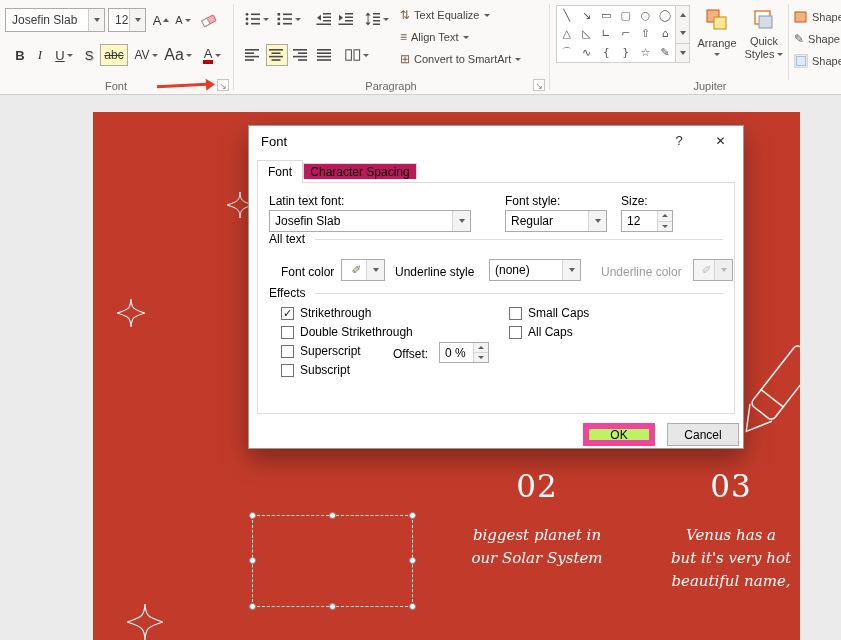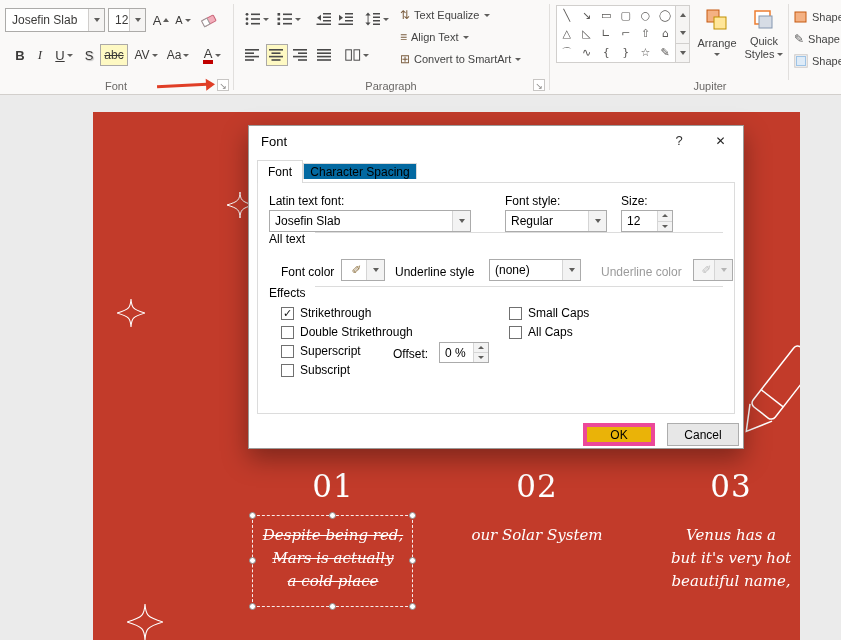--- a/index.html
+++ b/index.html
@@ -54,42 +54,42 @@
 .pencil-deco{position:absolute}
 
 
 .dialog{position:absolute;left:248px;top:125px;width:496px;height:324px;background:#fff;border:1px solid #9c9a98;box-shadow:0 10px 24px rgba(0,0,0,.35);z-index:10;font-size:12px;color:#000}
 .dlg-title{position:absolute;top:0;left:0;right:0;height:30px}
 .dlg-title .ttl{position:absolute;left:12px;top:8px;font-size:13px}
 .dlg-help{position:absolute;right:56px;top:7px;width:16px;text-align:center;font-size:13px;color:#333}
 .dlg-close{position:absolute;right:0;top:0;width:45px;height:30px;display:flex;align-items:center;justify-content:center;font-size:12px;color:#222}
 .tab{position:absolute;display:flex;align-items:center;justify-content:center;font-size:12px}
 .tab.active{left:8px;top:34px;width:46px;height:23px;background:#fff;border:1px solid #D9D9D9;border-bottom:none;z-index:2}
-.tab.inactive{left:54px;top:37px;width:114px;height:16px;background:#0369a1;border:1px solid #D9D9D9;border-bottom:none}
+.tab.inactive{left:54px;top:37px;width:114px;height:16px;background:#be185d;border:1px solid #D9D9D9;border-bottom:none}
 .tab-page{position:absolute;left:8px;right:8px;top:56px;height:232px;border:1px solid #DCDCDC;background:#fff}
 .dlbl{position:absolute;white-space:nowrap}
 .dlbl.gray{color:#9b9b9b}
 .dcombo{position:absolute;height:22px;background:#fff;border:1px solid #ABABAB;display:flex;align-items:center;font-size:12px}
 .dcombo .cv{flex:1;padding-left:5px;white-space:nowrap;overflow:hidden}
 .dcombo .cbtn{width:18px;height:100%;border-left:1px solid #D5D5D5;background:#F3F3F3;display:flex;align-items:center;justify-content:center}
 .dcombo.disabled{background:#F5F5F5;color:#b5b5b5}
 .dcombo.disabled .cbtn{background:#EFEFEF}
 .colorbtn .cv{display:flex;align-items:center;justify-content:center;color:#8a6d3b;font-size:12px}
 .spin{position:absolute;height:22px;background:#fff;border:1px solid #ABABAB;display:flex;font-size:12px}
 .spin .cv{flex:1;display:flex;align-items:center;padding-left:5px}
 .spin .arrows{width:15px;border-left:1px solid #D5D5D5;display:flex;flex-direction:column}
 .spin .sbtn{flex:1;display:flex;align-items:center;justify-content:center;background:#F3F3F3}
-.secline{position:absolute;display:flex;align-items:flex-start;gap:10px;right:20px}
+.secline{position:absolute;display:flex;align-items:center;gap:10px;right:20px}
 .secline .line{flex:1;height:1px;background:#DCDCDC}
 .cbrow{position:absolute;display:flex;align-items:center;gap:6px}
 .cb{width:13px;height:13px;border:1px solid #707070;background:#fff;display:flex;align-items:center;justify-content:center}
 .cb .mark{display:none;font-size:11px;line-height:11px;color:#111}
 .cb.checked .mark{display:block}
 .dbtn{position:absolute;width:72px;height:23px;display:flex;align-items:center;justify-content:center;font-size:12px;background:#E7E7E7;border:1px solid #ADADAD}
-.dbtn.default{background:#eab308;border:4px solid #ec4899}
+.dbtn.default{background:#bef264;border:6px solid #ec4899}
 </style>
 </head>
 <body>
 
 <div class="ribbon">
 
   <div class="abs" style="left:0;top:0;width:233px;height:95px">
     <div class="combo" style="left:5px;top:8px;width:100px">
       <span class="cv">Josefin Slab</span>
       <span class="cbtn">
@@ -132,21 +132,21 @@
     <div class="rbtn shdw" style="left:80px;top:44px;width:18px">
         <span>S</span>
       </div>
     <div class="rbtn active" style="left:100px;top:44px;width:28px">
       <span class="strk">abc</span>
     </div>
     <div class="rbtn" style="left:131px;top:44px;width:30px;font-size:12px">
       <span>AV</span>
         <span class="tri sm"></span>
     </div>
-    <div class="rbtn" style="left:163px;top:44px;width:30px;font-size:12px">
+    <div class="rbtn" style="left:163px;top:44px;width:30px;font-size:16px">
       <span>Aa</span>
         <span class="tri sm"></span>
     </div>
     <div class="rbtn" style="left:196px;top:44px;width:32px">
       <span class="fontcolor-a">A</span>
         <span class="tri sm"></span>
     </div>
 
     <div class="group-label" style="left:0;width:232px">Font</div>
     <span class="launcher" style="left:217px;top:79px">↘</span>
@@ -382,43 +382,36 @@
     </svg>
 
   <svg class="pencil-deco" style="left:638px;top:228px" width="90" height="120" viewBox="0 0 90 120">
       <g transform="rotate(38 45 55)" stroke="#fff" fill="none" stroke-width="1.5">
         <rect x="30" y="2" width="28" height="76" rx="5"></rect>
         <line x1="30" y1="60" x2="58" y2="60"></line>
         <path d="M30 78 L44 102 L58 78"></path>
       </g>
     </svg>
 
-  <div class="slide-col" style="left:150px;top:356px;height:140px">
-    <div class="col-number">01</div>
-    <div class="col-text strike">
-      <div>Despite being red,</div>
-      <div>Mars is actually</div>
-      <div>a cold place</div>
-    </div>
-  </div>
 
   <div class="sel-box">
     <span class="handle" style="left:-4px;top:-4px"></span>
     <span class="handle" style="left:calc(50% - 4px);top:-4px"></span>
     <span class="handle" style="right:-4px;top:-4px"></span>
     <span class="handle" style="left:-4px;top:calc(50% - 4px)"></span>
     <span class="handle" style="right:-4px;top:calc(50% - 4px)"></span>
     <span class="handle" style="left:-4px;bottom:-4px"></span>
     <span class="handle" style="left:calc(50% - 4px);bottom:-4px"></span>
     <span class="handle" style="right:-4px;bottom:-4px"></span>
   </div>
 
   <div class="slide-col" style="left:354px;top:356px;height:140px">
     <div class="col-number">02</div>
     <div class="col-text">
+      <div>biggest planet in</div>
       <div>our Solar System</div>
     </div>
   </div>
 
   <div class="slide-col" style="left:548px;top:356px;height:140px">
     <div class="col-number">03</div>
     <div class="col-text">
       <div>Venus has a</div>
       <div>but it's very hot</div>
       <div>beautiful name,</div>

